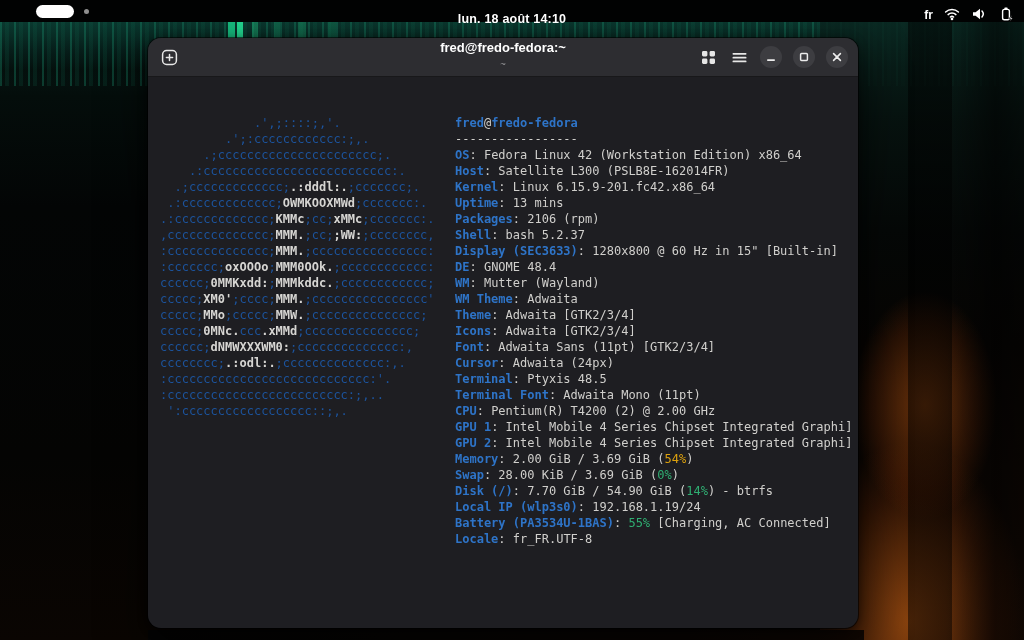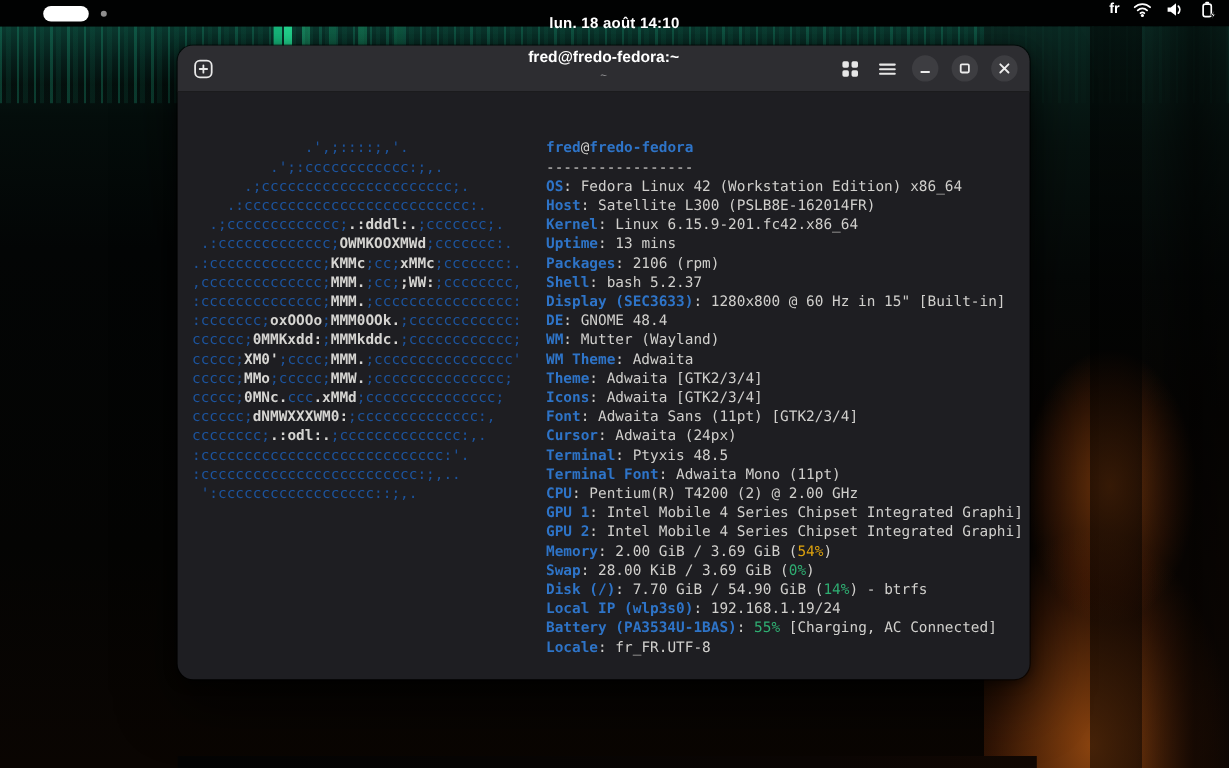--- a/index.html
+++ b/index.html
@@ -31,26 +31,26 @@
   .wp-floor{position:absolute;left:148px;right:160px;top:630px;bottom:0;
     background:linear-gradient(90deg,#040404,#0b0604 75%,#120803);}
 
   
   .topbar{position:absolute;left:0;top:0;width:100%;height:22px;background:#010202;z-index:30;}
   .workspaces{position:absolute;left:36px;top:0;height:22px;display:flex;align-items:center;gap:10px;}
   .ws-pill{width:38px;height:13px;border-radius:7px;background:#ffffff;}
   .ws-dot{width:5px;height:5px;border-radius:50%;background:#8f8f8f;}
   .clock{position:absolute;left:50%;top:0;transform:translateX(-50%);height:38px;display:flex;align-items:center;
     color:#ffffff;font-size:12.5px;font-weight:bold;letter-spacing:.2px;}
-  .status{position:absolute;right:10px;top:0;height:22px;display:flex;align-items:flex-start;gap:11px;}
+  .status{position:absolute;right:10px;top:0;height:22px;display:flex;align-items:flex-end;gap:11px;}
   .kbd{color:#ffffff;font-size:12px;font-weight:bold;}
   .sicon{display:flex;align-items:center;justify-content:center;width:16px;height:16px;}
 
   
-  .window{position:absolute;left:148px;top:38px;width:710px;height:528px;border-radius:13px;overflow:hidden;
+  .window{position:absolute;left:148px;top:38px;width:710px;height:590px;border-radius:13px;overflow:hidden;
     background:#1e1e22;box-shadow:0 18px 48px rgba(0,0,0,.70),0 2px 10px rgba(0,0,0,.5),0 0 0 1px rgba(0,0,0,.55);z-index:20;}
   .header{position:relative;height:38px;background:#2d2d31;border-bottom:1px solid #18181a;}
   .newtab{position:absolute;left:9px;top:7px;width:24px;height:24px;border-radius:6px;
     display:flex;align-items:center;justify-content:center;}
   .titlewrap{position:absolute;left:50%;top:3px;transform:translateX(-50%);text-align:center;line-height:1;}
   .title{color:#ffffff;font-size:13px;font-weight:bold;white-space:nowrap;}
   .subtitle{color:#9b9b9e;font-size:9.5px;margin-top:5px;}
   .hbuttons{position:absolute;right:10px;top:0;height:38px;display:flex;align-items:center;gap:11px;}
   .hicon{display:flex;align-items:center;justify-content:center;width:20px;height:20px;}
   .circlebtn{width:22px;height:22px;border-radius:50%;background:#3d3d41;display:flex;align-items:center;justify-content:center;}

